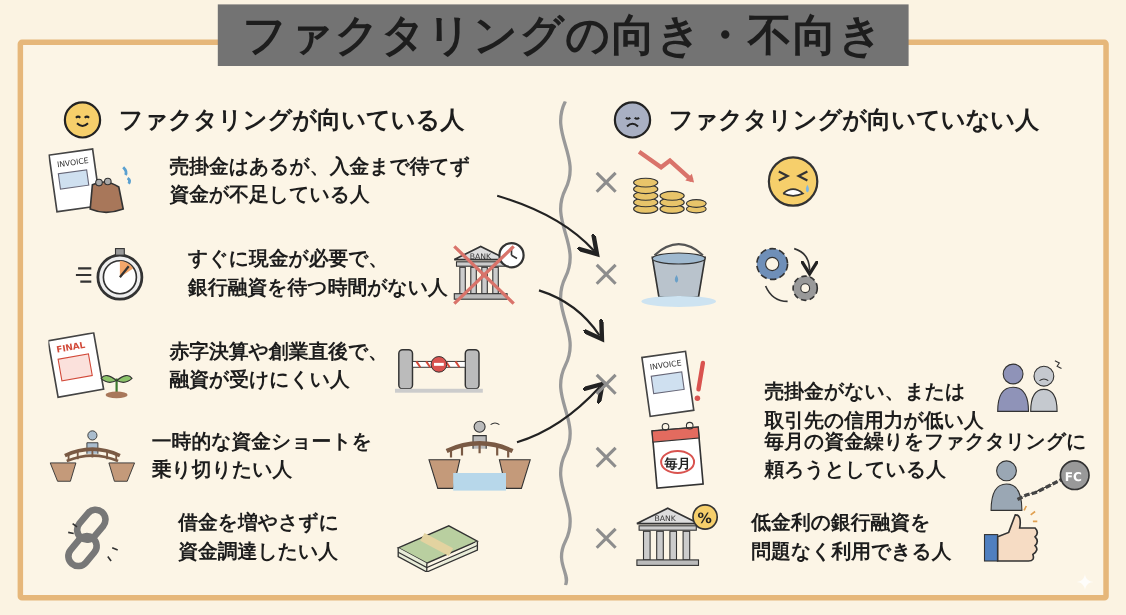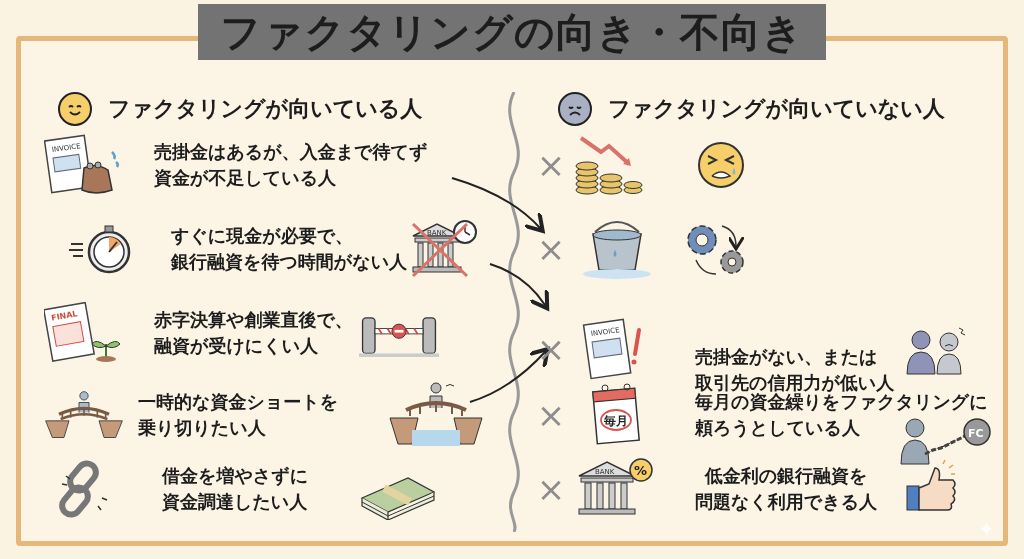--- a/index.html
+++ b/index.html
@@ -352,21 +352,21 @@
       <rect x="14" y="20" width="52" height="4" fill="#ccc" stroke="#333"></rect>
       <rect x="18" y="25" width="6" height="26" fill="#ccc" stroke="#333"></rect>
         <rect x="30" y="25" width="6" height="26" fill="#ccc" stroke="#333"></rect>
       <rect x="42" y="25" width="6" height="26" fill="#ccc" stroke="#333"></rect>
         <rect x="54" y="25" width="6" height="26" fill="#ccc" stroke="#333"></rect>
       <rect x="12" y="51" width="56" height="5" fill="#bbb" stroke="#333"></rect>
       <circle cx="74" cy="12" r="11" fill="#f6cf6b" stroke="#333" stroke-width="1.5"></circle>
       <text x="67" y="17" font-size="13" font-weight="bold" fill="#222" font-family="DejaVu Sans, sans-serif">%</text>
     </svg>
   </div>
-  <div class="text" style="margin-left:28px;text-align:center;">
+  <div class="text" style="margin-left:16px;">
     <div>低金利の銀行融資を</div>
     <div>問題なく利用できる人</div>
   </div>
   <div class="icon2" style="margin-left:16px;">
     <svg width="60" height="62" viewBox="0 0 60 62">
       <rect x="4" y="28" width="12" height="24" fill="#4f7fc0" stroke="#333"></rect>
       <path d="M16 30 l10 -4 l6 -16 q6 0 4 12 h14 q4 4 0 8 q4 4 0 8 q4 4 -2 8 q2 6 -4 6 h-28 z" fill="#f6dcc4" stroke="#333" stroke-width="1.5"></path>
       <path d="M40 6 l2 -4 M46 10 l4 -3 M48 16 l4 0" stroke="#e0a050" stroke-width="1.5"></path>
     </svg>
   </div>

